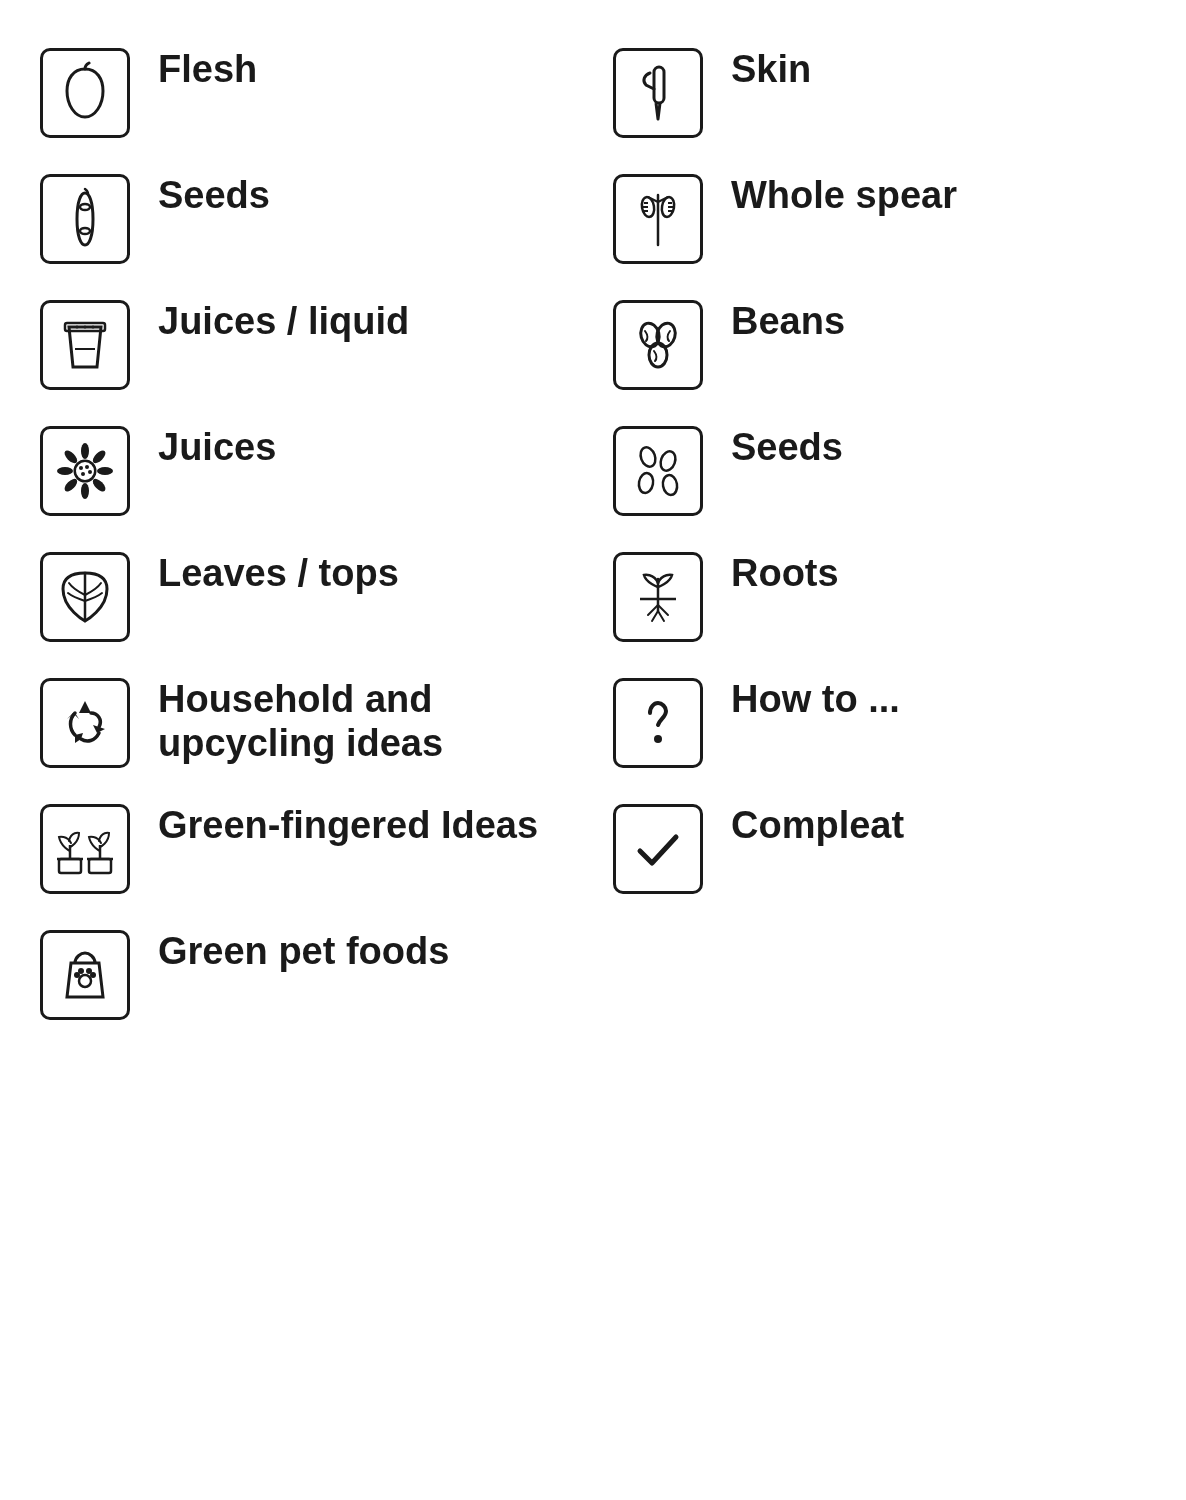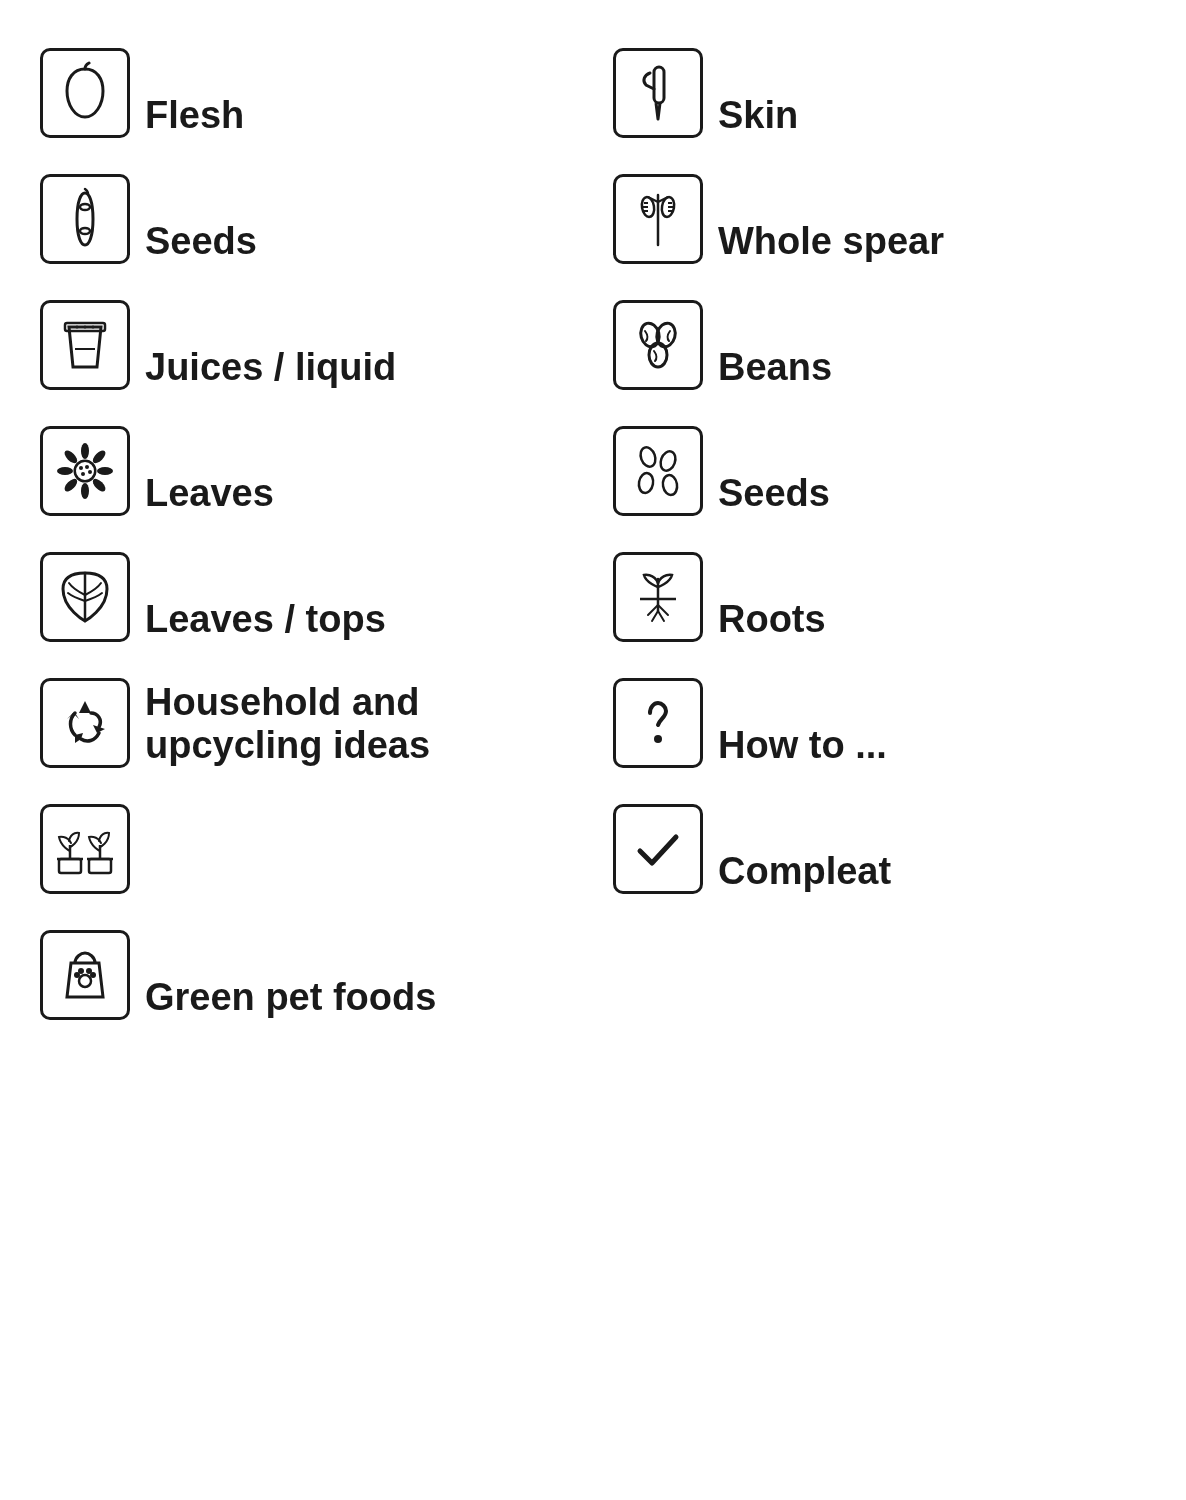--- a/index.html
+++ b/index.html
@@ -13,23 +13,23 @@
       padding: 30px 20px;
     }
     .grid {
       display: grid;
       grid-template-columns: 1fr 1fr;
       gap: 0;
       width: 100%;
     }
     .item {
       display: flex;
-      align-items: flex-end;
+      align-items: flex-start;
       padding: 18px 20px 18px 20px;
-      gap: 15px;
+      gap: 28px;
     }
     .icon-box {
       width: 90px;
       height: 90px;
       min-width: 90px;
       border: 3.5px solid #1a1a1a;
       border-radius: 10px;
       display: flex;
       align-items: center;
       justify-content: center;
@@ -162,21 +162,21 @@
         <ellipse cx="32" cy="12" rx="4" ry="8" fill="#1a1a1a" transform="rotate(270 32 32)"></ellipse>
         <ellipse cx="32" cy="12" rx="4" ry="8" fill="#1a1a1a" transform="rotate(315 32 32)"></ellipse>
         <circle cx="32" cy="32" r="10" stroke="#1a1a1a" stroke-width="2" fill="white"></circle>
 
         <circle cx="28" cy="29" r="2" fill="#1a1a1a"></circle>
         <circle cx="34" cy="28" r="2" fill="#1a1a1a"></circle>
         <circle cx="37" cy="33" r="2" fill="#1a1a1a"></circle>
         <circle cx="30" cy="35" r="2" fill="#1a1a1a"></circle>
       </svg>
     </div>
-    <span class="label">Leaves</span>
+    <span class="label">Juices</span>
   </div>
 
   <div class="item">
     <div class="icon-box">
       <svg viewBox="0 0 64 64" fill="none" xmlns="http://www.w3.org/2000/svg">
 
         <ellipse cx="22" cy="18" rx="7" ry="10" stroke="#1a1a1a" stroke-width="2.5" fill="none" transform="rotate(-20 22 18)"></ellipse>
         <ellipse cx="42" cy="22" rx="7" ry="10" stroke="#1a1a1a" stroke-width="2.5" fill="none" transform="rotate(20 42 22)"></ellipse>
         <ellipse cx="20" cy="44" rx="7" ry="10" stroke="#1a1a1a" stroke-width="2.5" fill="none" transform="rotate(10 20 44)"></ellipse>
         <ellipse cx="44" cy="46" rx="7" ry="10" stroke="#1a1a1a" stroke-width="2.5" fill="none" transform="rotate(-10 44 46)"></ellipse>
@@ -260,20 +260,21 @@
         <path d="M17 34 C17 34 8 30 6 20 C6 20 14 18 18 26" stroke="#1a1a1a" stroke-width="2" fill="none" stroke-linecap="round"></path>
         <path d="M17 30 C17 30 26 26 26 16 C26 16 18 14 16 24" stroke="#1a1a1a" stroke-width="2" fill="none" stroke-linecap="round"></path>
 
         <rect x="36" y="42" width="22" height="14" rx="2" stroke="#1a1a1a" stroke-width="2.5" fill="none"></rect>
         <line x1="34" y1="42" x2="60" y2="42" stroke="#1a1a1a" stroke-width="2.5"></line>
         <line x1="47" y1="28" x2="47" y2="42" stroke="#1a1a1a" stroke-width="2.5"></line>
         <path d="M47 34 C47 34 38 30 36 20 C36 20 44 18 48 26" stroke="#1a1a1a" stroke-width="2" fill="none" stroke-linecap="round"></path>
         <path d="M47 30 C47 30 56 26 56 16 C56 16 48 14 46 24" stroke="#1a1a1a" stroke-width="2" fill="none" stroke-linecap="round"></path>
       </svg>
     </div>
+    <span class="label">Green-fingered Ideas</span>
   </div>
 
   <div class="item">
     <div class="icon-box">
       <svg viewBox="0 0 64 64" fill="none" xmlns="http://www.w3.org/2000/svg">
 
         <polyline points="14,34 26,46 50,20" stroke="#1a1a1a" stroke-width="5" fill="none" stroke-linecap="round" stroke-linejoin="round"></polyline>
       </svg>
     </div>
     <span class="label">Compleat</span>

